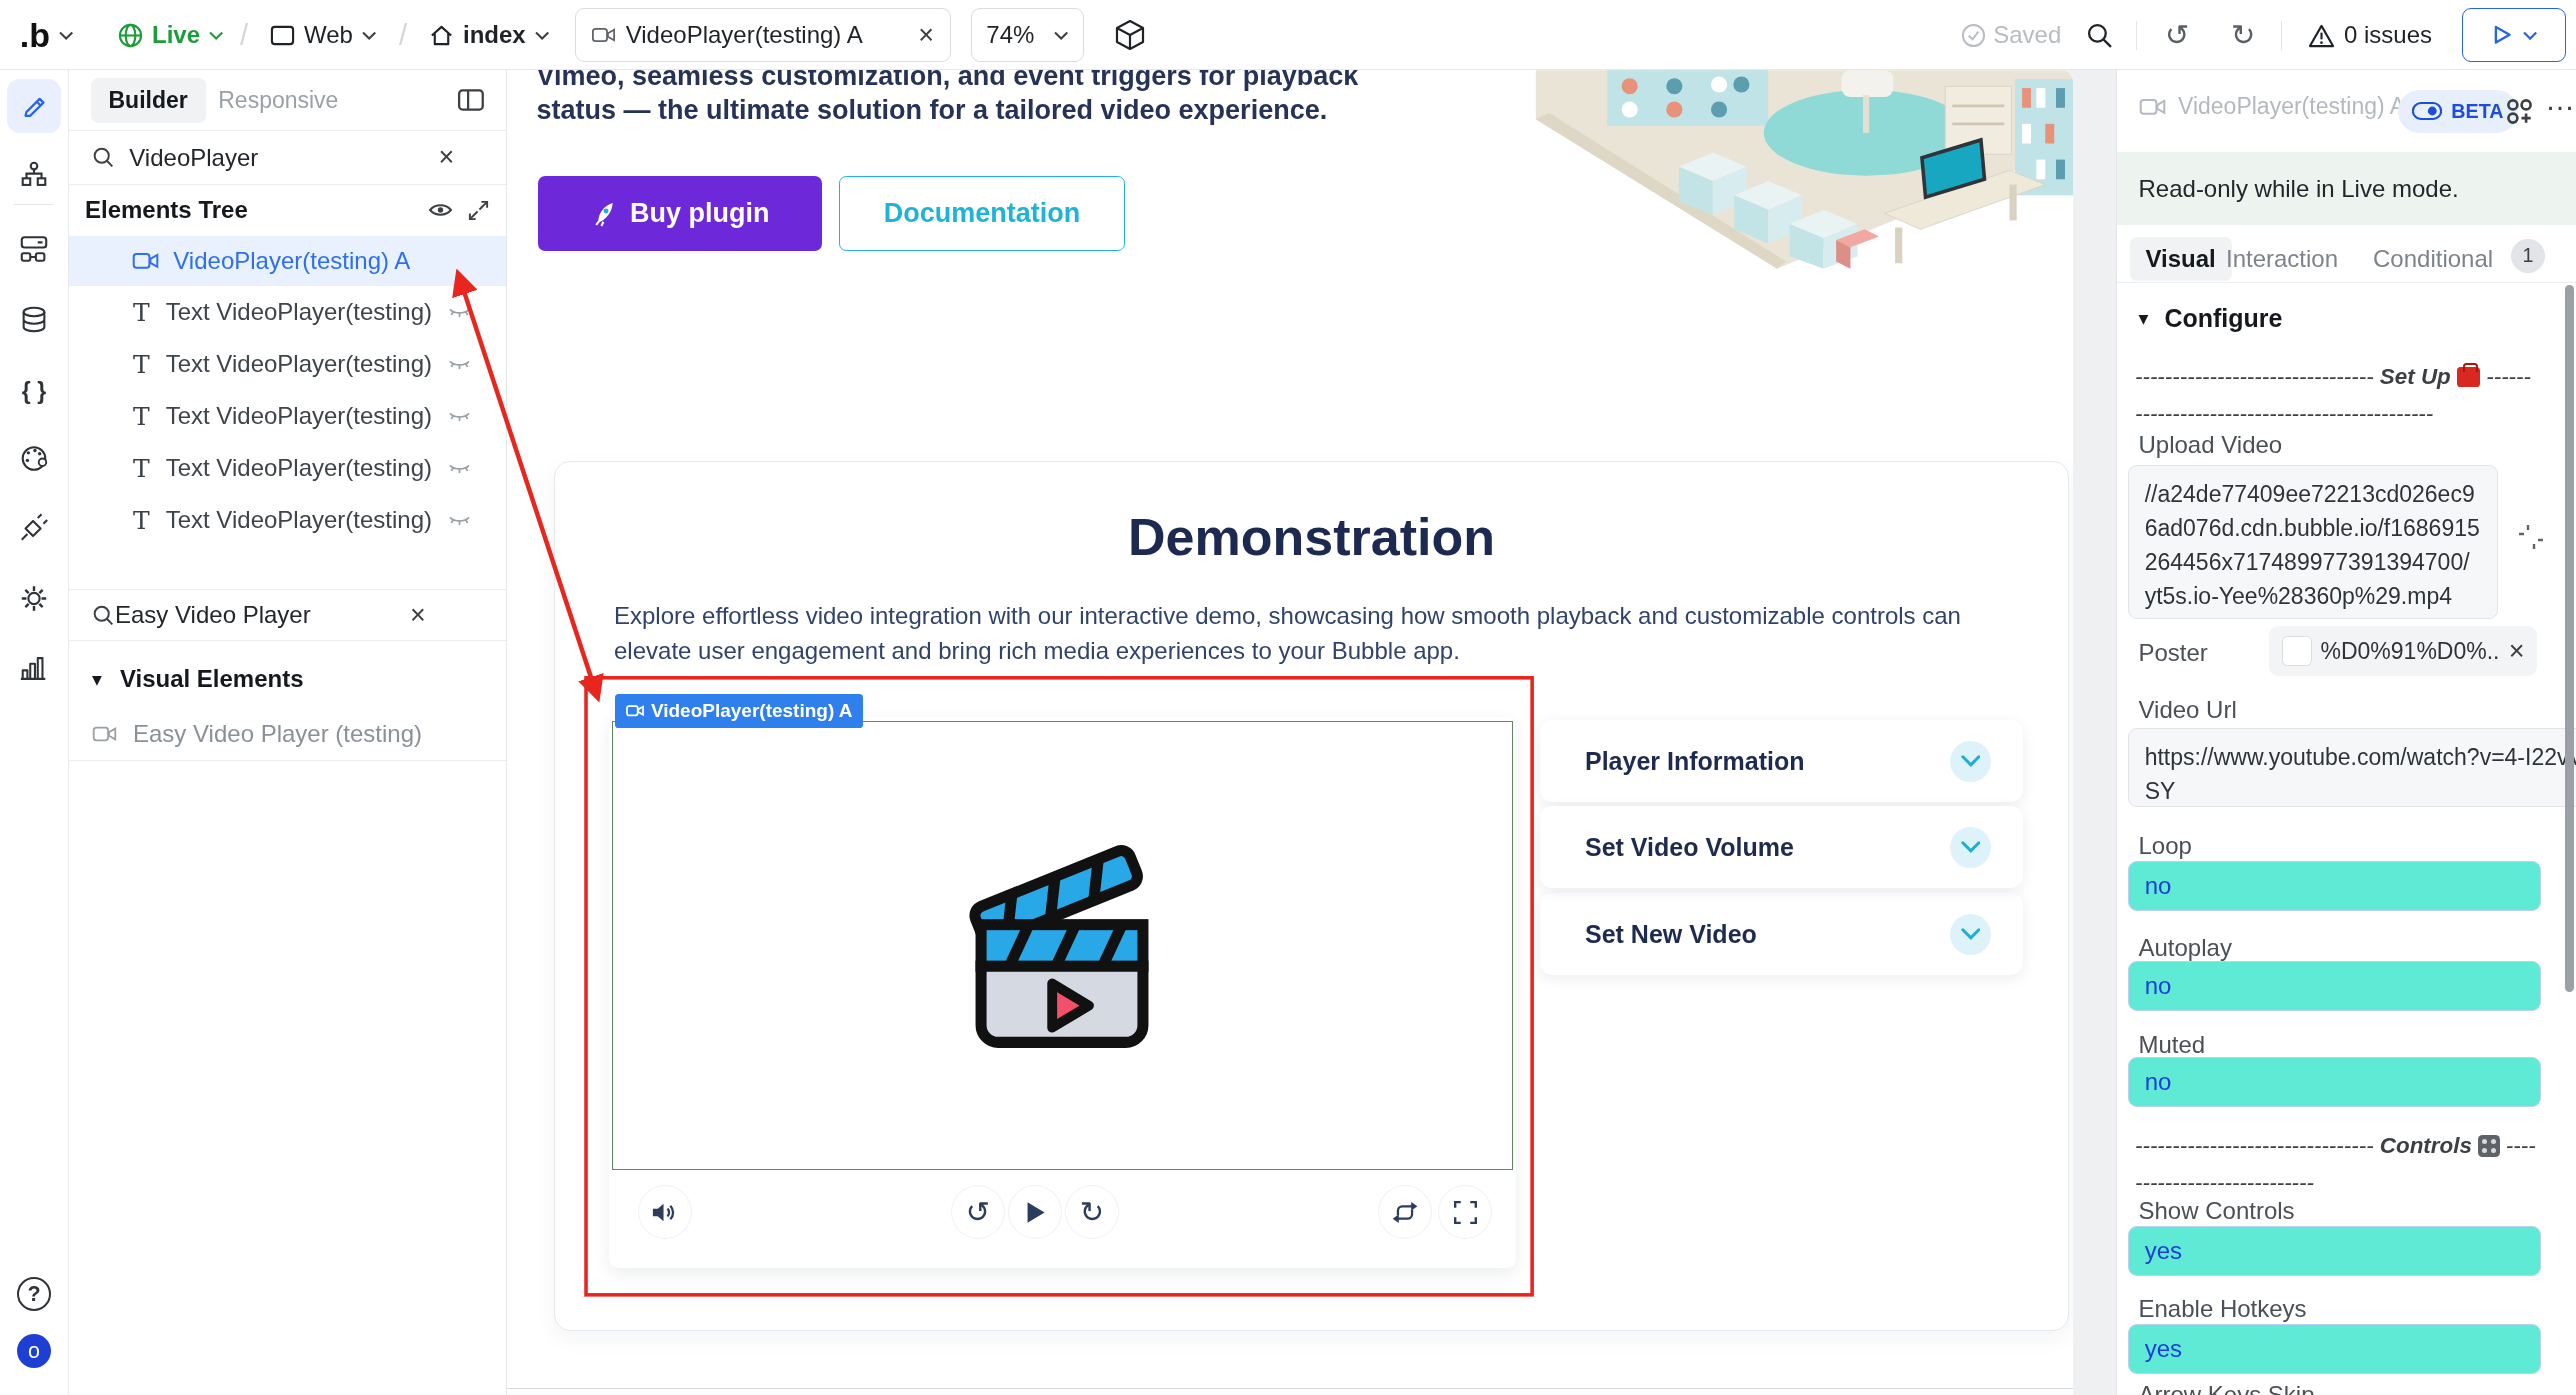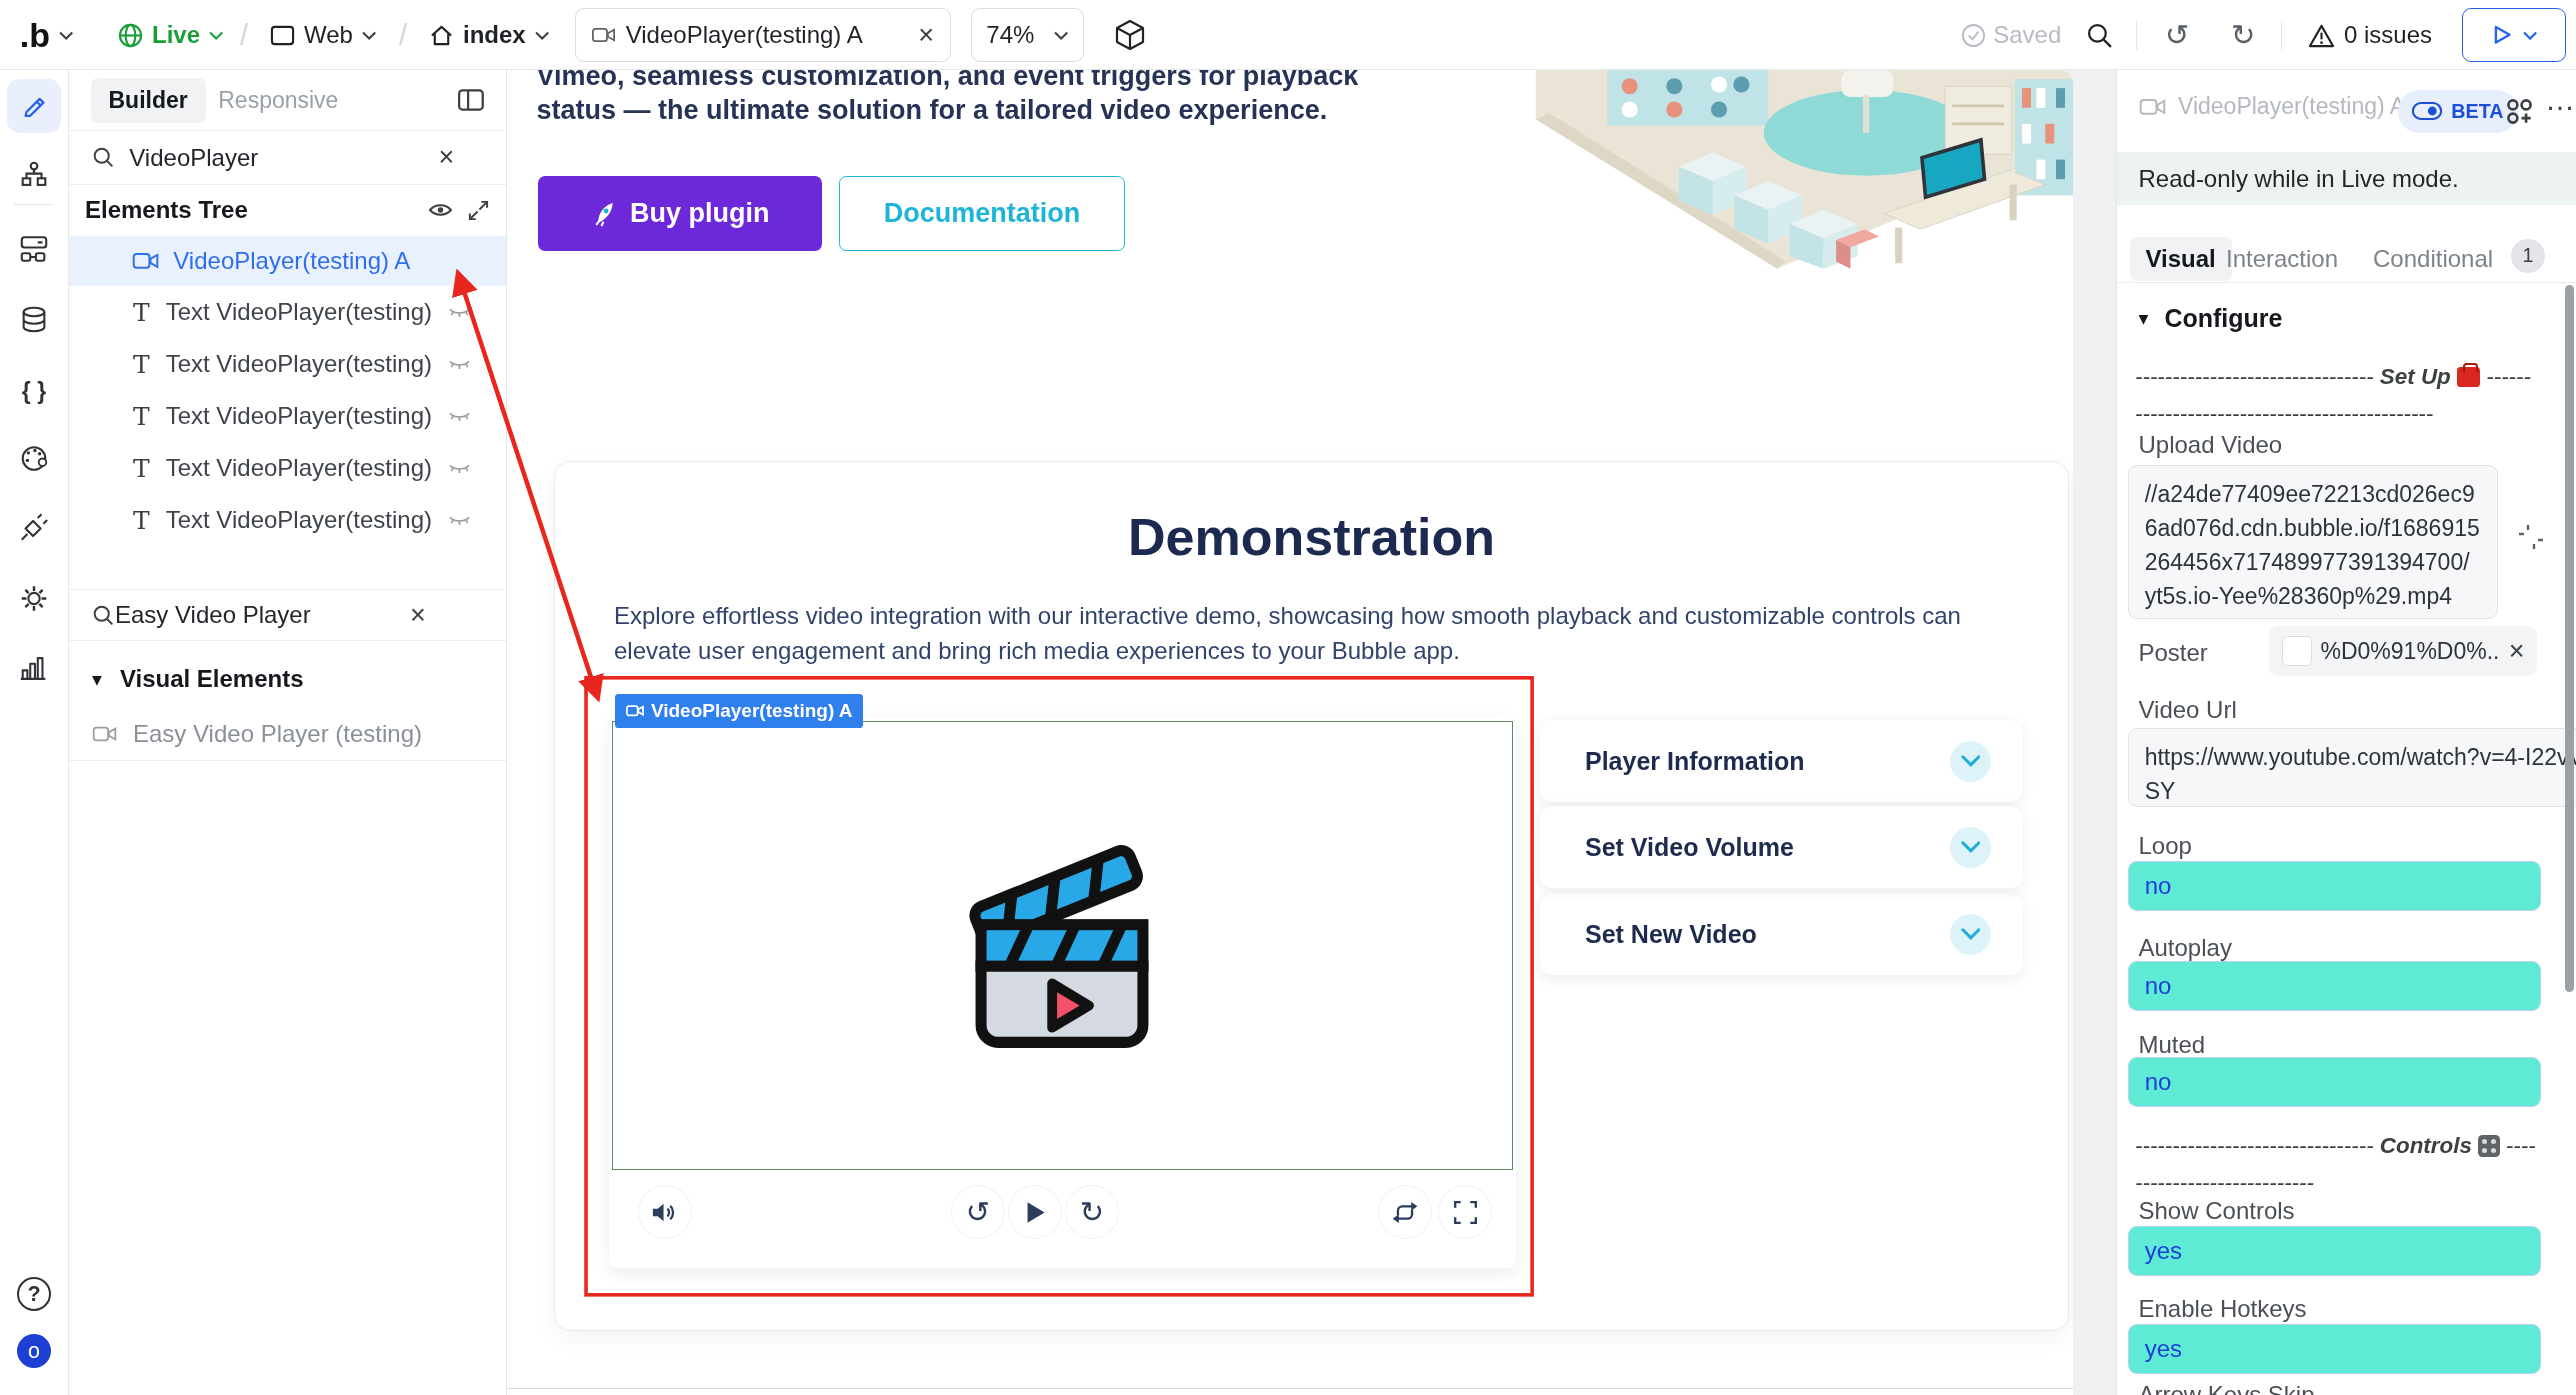--- a/index.html
+++ b/index.html
@@ -59,21 +59,21 @@
   .acc-label { margin-left:45px; font-size:25px; font-weight:bold; color:#1e2b4f; flex:1; }
   .acc-chev { width:41px; height:41px; border-radius:50%; background:#def2fa; margin-right:32px; display:flex; align-items:center; justify-content:center; }
   #page-bottom-line { position:absolute; left:0; top:1318px; width:1566px; height:0.9px; background:#d8dadd; }
   #player-tag { position:absolute; left:615px; top:694px; height:34px; background:#2f80ed; border-radius:3.6px; display:flex; align-items:center; gap:7.2px; padding:0 10.7px; color:#fff; font-size:19px; font-weight:bold; z-index:26; }
 
   
   #inspector { left:2116px; top:70px; width:460px; height:1326px; background:#fff; border-left:0.9px solid #e3e5e8; z-index:20; overflow:hidden; }
   .ins-title { font-size:23px; color:#b4b9c0; }
   .beta-pill { position:absolute; left:281px; top:19.7px; height:43px; padding:0 14.3px; background:#e7eefc; border-radius:21.5px; display:flex; align-items:center; gap:9px; }
   .beta-txt { font-size:19.7px; font-weight:bold; color:#1d4ed8; }
-  #ins-banner { position:absolute; left:0; top:82px; width:100%; height:53px; background:#edf4ef; display:flex; align-items:center; padding-left:21.5px; font-size:24px; color:#23272b; }
+  #ins-banner { position:absolute; left:0; top:82px; width:100%; height:73px; background:#edf4ef; display:flex; align-items:center; padding-left:21.5px; font-size:24px; color:#23272b; }
   .ins-tab-active { position:absolute; left:12.5px; top:10.7px; background:#f1f2f4; border-radius:7.2px; padding:8px 16px; font-size:24px; font-weight:bold; color:#15181c; }
   .ins-tab { position:absolute; top:19px; font-size:24px; color:#7d838c; }
   .badge { position:absolute; left:394px; top:12.5px; width:34px; height:34px; background:#e2e4e8; border-radius:50%; display:flex; align-items:center; justify-content:center; font-size:19.7px; color:#3c4043; }
   .ins-label { position:absolute; left:21.5px; font-size:24px; color:#4b5057; }
   .dash-div { position:absolute; left:18px; width:403px; font-size:22.4px; font-style:italic; color:#3c4043; line-height:37px; word-break:break-all; }
   .gray-box { position:absolute; background:#f6f7f8; border:0.9px solid #e1e3e6; border-radius:9px; font-size:23px; color:#2f3338; line-height:34px; padding:10.7px 16px; word-break:break-all; }
   .val-box { position:absolute; left:10.7px; width:413px; height:50px; background:#5eead4; border:1.3px solid #bcd0f5; border-radius:9px; display:flex; align-items:center; padding-left:16px; font-size:24px; color:#1e3ed8; }
   .mini-toolbox { display:inline-block; width:23px; height:19.7px; background:#d8281f; border-radius:3.6px; vertical-align:-2.7px; position:relative; }
   .mini-toolbox:before { content:""; position:absolute; left:6.3px; top:-4.5px; width:10.7px; height:7.2px; border:2.7px solid #a61710; border-bottom:none; border-radius:3.6px 3.6px 0 0; }
   .mini-knobs { display:inline-block; width:21.5px; height:21.5px; background:#5f6368; border-radius:4.5px; vertical-align:-3.6px; position:relative; }

